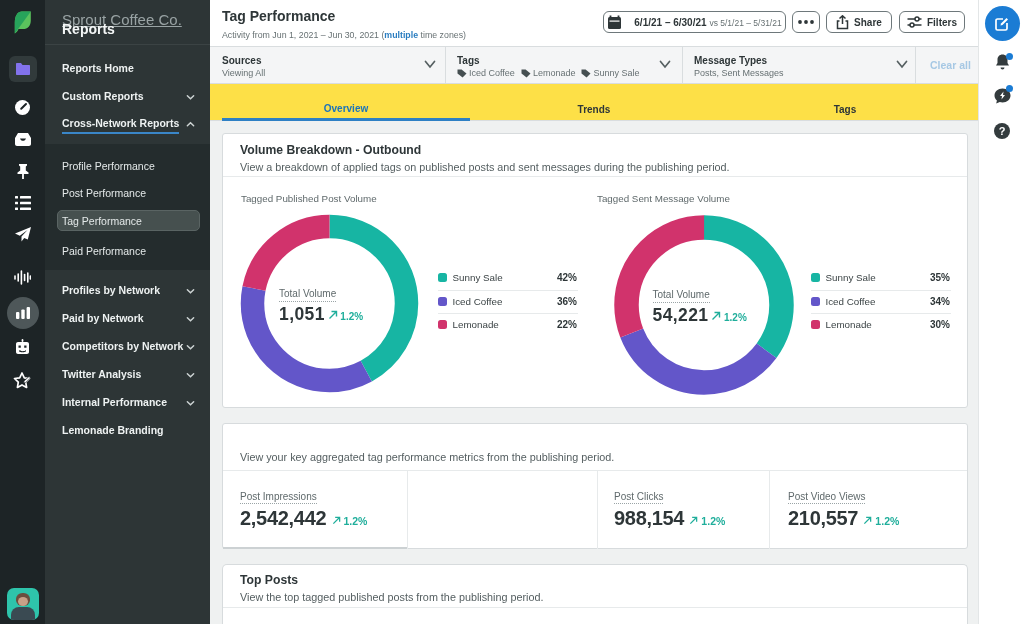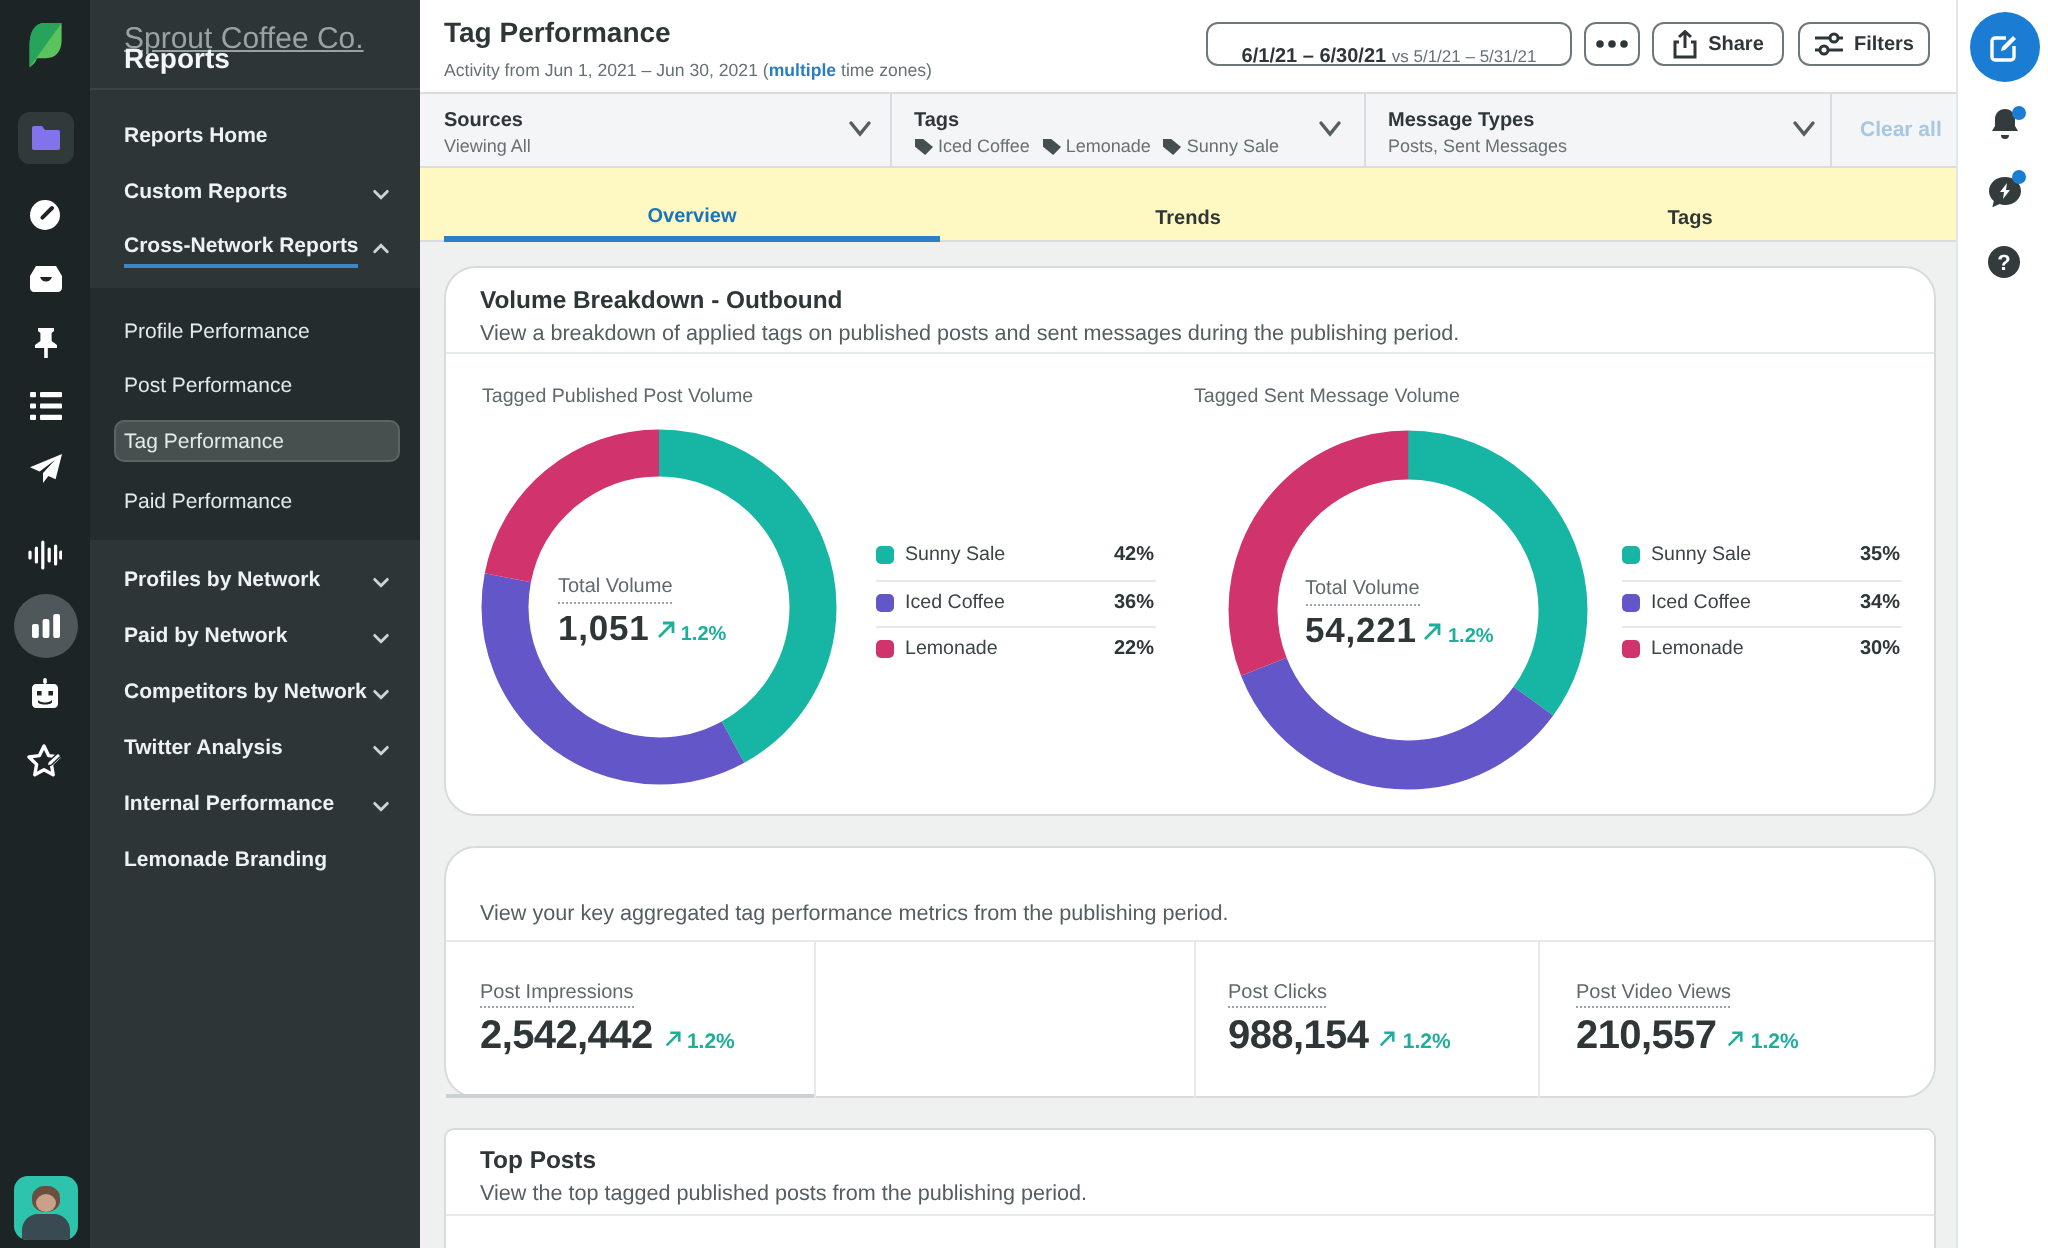--- a/index.html
+++ b/index.html
@@ -17,36 +17,36 @@
 .subitem{position:absolute;left:17px;color:#e4e9e9;font-size:10.5px;white-space:nowrap;}
 .selbox{position:absolute;left:12px;top:66px;width:143px;height:21px;background:#46504f;border:1px solid #5a6463;border-radius:5px;}
 .chev{position:absolute;left:141px;width:9px;height:9px;}
 
 #main{position:absolute;left:210px;top:0;width:768px;height:624px;background:#eff1f1;}
 #header{position:absolute;left:0;top:0;width:768px;height:46px;background:#fff;}
 #header h1{position:absolute;left:12px;top:8px;font-size:14px;color:#2e3638;}
 #header .hsub{position:absolute;left:12px;top:30px;font-size:8.8px;color:#677173;white-space:nowrap;}
 #header .hsub b{color:#2a7dc0;}
 .btn{position:absolute;top:11px;height:22px;border:1px solid #6e787b;border-radius:6px;background:#fff;display:flex;align-items:center;justify-content:center;font-size:10px;font-weight:bold;color:#2e3638;gap:5px;white-space:nowrap;}
-.btn.date{font-size:10px;gap:12px;flex-direction:column;}
+.btn.date{font-size:10px;gap:12px;}
 
 #fbar{position:absolute;left:0;top:46px;width:768px;height:38px;background:#f4f5f6;border-top:1px solid #d9dddf;border-bottom:1px solid #d9dddf;}
 .fsec{position:absolute;top:0;height:36px;}
 .fsec .t{position:absolute;left:12px;top:8px;font-size:10px;font-weight:bold;color:#2e3638;}
 .fsec .s{position:absolute;left:12px;top:21px;font-size:9px;color:#677173;display:flex;align-items:center;gap:2px;}
 .fsec .s .tg{margin-right:4px;}
 .fdiv{position:absolute;top:0;width:1px;height:36px;background:#d9dddf;}
 .fchev{position:absolute;top:10px;}
 #clearall{position:absolute;left:720px;top:12px;font-size:10.5px;font-weight:bold;color:#a6c8e4;white-space:nowrap;}
 
-#tabs{position:absolute;left:0;top:84px;width:768px;height:37px;background:#fef9c3;border-bottom:1px solid #d9dddf;}
+#tabs{position:absolute;left:0;top:84px;width:768px;height:37px;background:#fde047;border-bottom:1px solid #d9dddf;}
 .tab{position:absolute;top:0;height:37px;width:248px;display:flex;align-items:center;justify-content:center;font-size:10px;font-weight:bold;color:#2e3638;padding-top:14px;}
 .tab.on{color:#1b74ba;border-bottom:3px solid #2e80c4;}
 
-.card{position:absolute;left:12px;width:746px;background:#fff;border:1px solid #d7dbdd;border-radius:16px;}
+.card{position:absolute;left:12px;width:746px;background:#fff;border:1px solid #d7dbdd;border-radius:3px;}
 .card .ch{position:absolute;left:17px;}
 .ctitle{font-size:12.2px;font-weight:bold;color:#2e3638;}
 .cdesc{font-size:10.8px;color:#545e60;}
 .hline{position:absolute;left:0;width:744px;height:1px;background:#e7eaeb;}
 #card1{top:133px;height:275px;}
 #card2{top:423px;height:126px;}
 #card3{top:564px;height:70px;border-bottom:none;border-radius:5px 5px 0 0;}
 .chartlabel{position:absolute;font-size:9.8px;color:#5f696b;}
 .legend{position:absolute;top:132px;width:139px;}
 .lrow{position:absolute;left:0;width:139px;height:23px;display:flex;align-items:center;}

